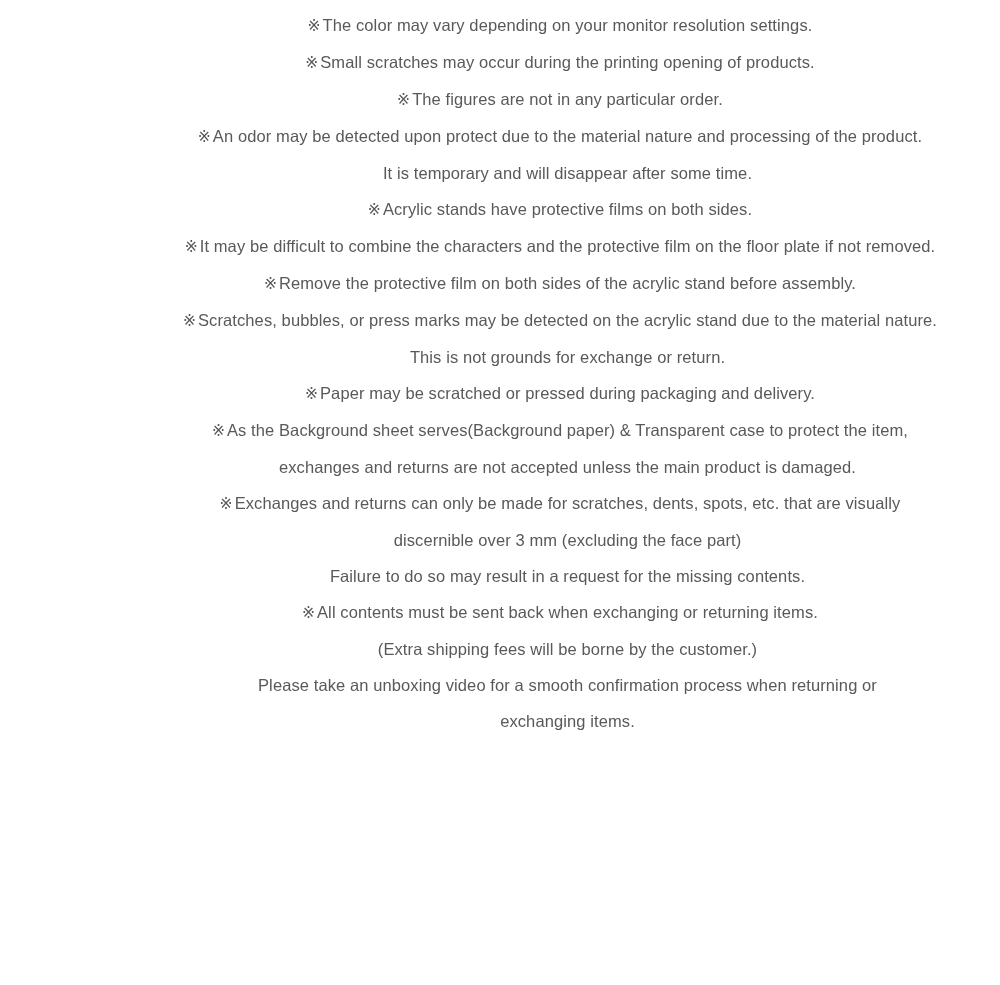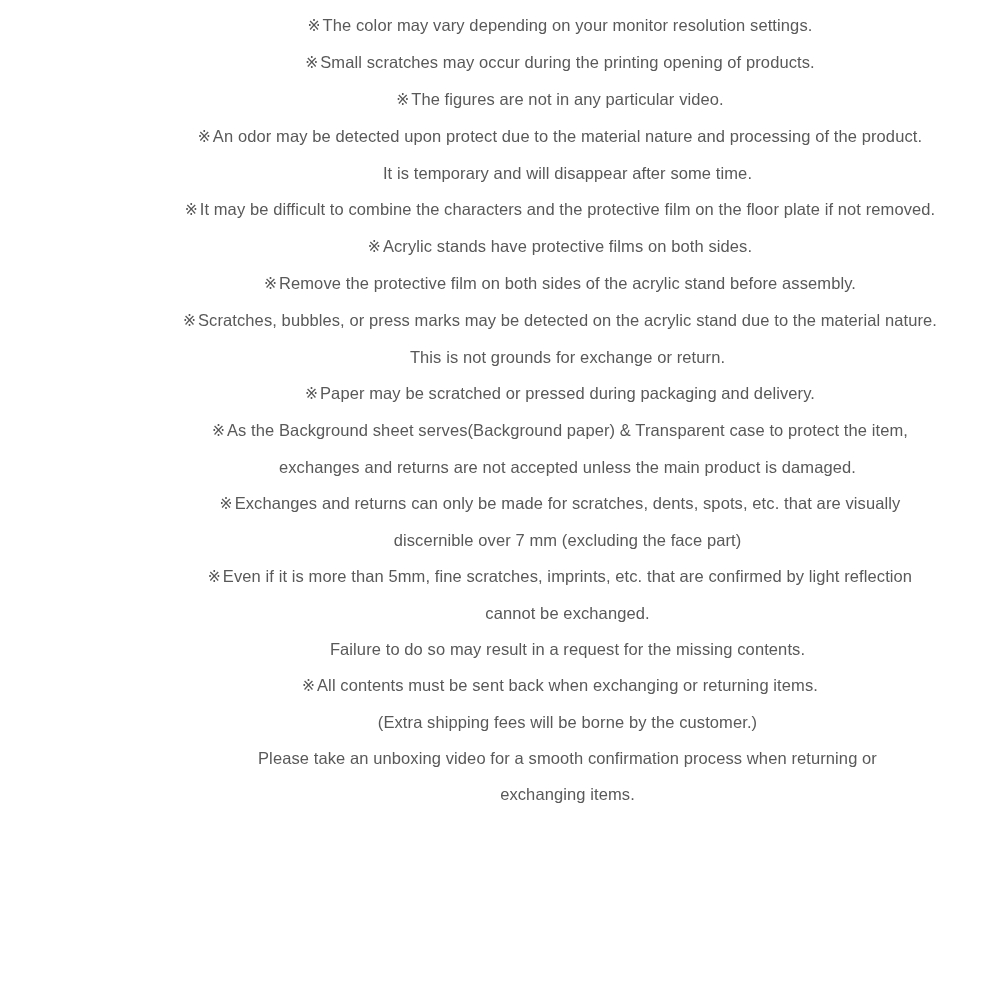--- a/index.html
+++ b/index.html
@@ -39,34 +39,32 @@
     padding-left: 17px;
   }
 </style>
 </head>
 <body>
 
 <main class="page">
   <section class="notice" id="notice-list">
       <div class="notice-row"><span class="mark">※</span><span class="line-text">The color may vary depending on your monitor resolution settings.</span></div>
       <div class="notice-row"><span class="mark">※</span><span class="line-text">Small scratches may occur during the printing opening of products.</span></div>
-      <div class="notice-row"><span class="mark">※</span><span class="line-text">The figures are not in any particular video.</span></div>
+      <div class="notice-row"><span class="mark">※</span><span class="line-text">The figures are not in any particular order.</span></div>
       <div class="notice-row"><span class="mark">※</span><span class="line-text">An odor may be detected upon protect due to the material nature and processing of the product.</span></div>
       <div class="notice-row continuation"><span class="line-text">It is temporary and will disappear after some time.</span></div>
+      <div class="notice-row"><span class="mark">※</span><span class="line-text">Acrylic stands have protective films on both sides.</span></div>
       <div class="notice-row"><span class="mark">※</span><span class="line-text">It may be difficult to combine the characters and the protective film on the floor plate if not removed.</span></div>
-      <div class="notice-row"><span class="mark">※</span><span class="line-text">Acrylic stands have protective films on both sides.</span></div>
       <div class="notice-row"><span class="mark">※</span><span class="line-text">Remove the protective film on both sides of the acrylic stand before assembly.</span></div>
       <div class="notice-row"><span class="mark">※</span><span class="line-text">Scratches, bubbles, or press marks may be detected on the acrylic stand due to the material nature.</span></div>
       <div class="notice-row continuation"><span class="line-text">This is not grounds for exchange or return.</span></div>
       <div class="notice-row"><span class="mark">※</span><span class="line-text">Paper may be scratched or pressed during packaging and delivery.</span></div>
       <div class="notice-row"><span class="mark">※</span><span class="line-text">As the Background sheet serves(Background paper) &amp; Transparent case to protect the item,</span></div>
       <div class="notice-row continuation"><span class="line-text">exchanges and returns are not accepted unless the main product is damaged.</span></div>
       <div class="notice-row"><span class="mark">※</span><span class="line-text">Exchanges and returns can only be made for scratches, dents, spots, etc. that are visually</span></div>
-      <div class="notice-row continuation"><span class="line-text">discernible over 7 mm (excluding the face part)</span></div>
-      <div class="notice-row"><span class="mark">※</span><span class="line-text">Even if it is more than 5mm, fine scratches, imprints, etc. that are confirmed by light reflection</span></div>
-      <div class="notice-row continuation"><span class="line-text">cannot be exchanged.</span></div>
+      <div class="notice-row continuation"><span class="line-text">discernible over 3 mm (excluding the face part)</span></div>
       <div class="notice-row continuation"><span class="line-text">Failure to do so may result in a request for the missing contents.</span></div>
       <div class="notice-row"><span class="mark">※</span><span class="line-text">All contents must be sent back when exchanging or returning items.</span></div>
       <div class="notice-row continuation"><span class="line-text">(Extra shipping fees will be borne by the customer.)</span></div>
       <div class="notice-row continuation"><span class="line-text">Please take an unboxing video for a smooth confirmation process when returning or</span></div>
       <div class="notice-row continuation"><span class="line-text">exchanging items.</span></div>
     </section>
 </main>
 
 </body></html>

